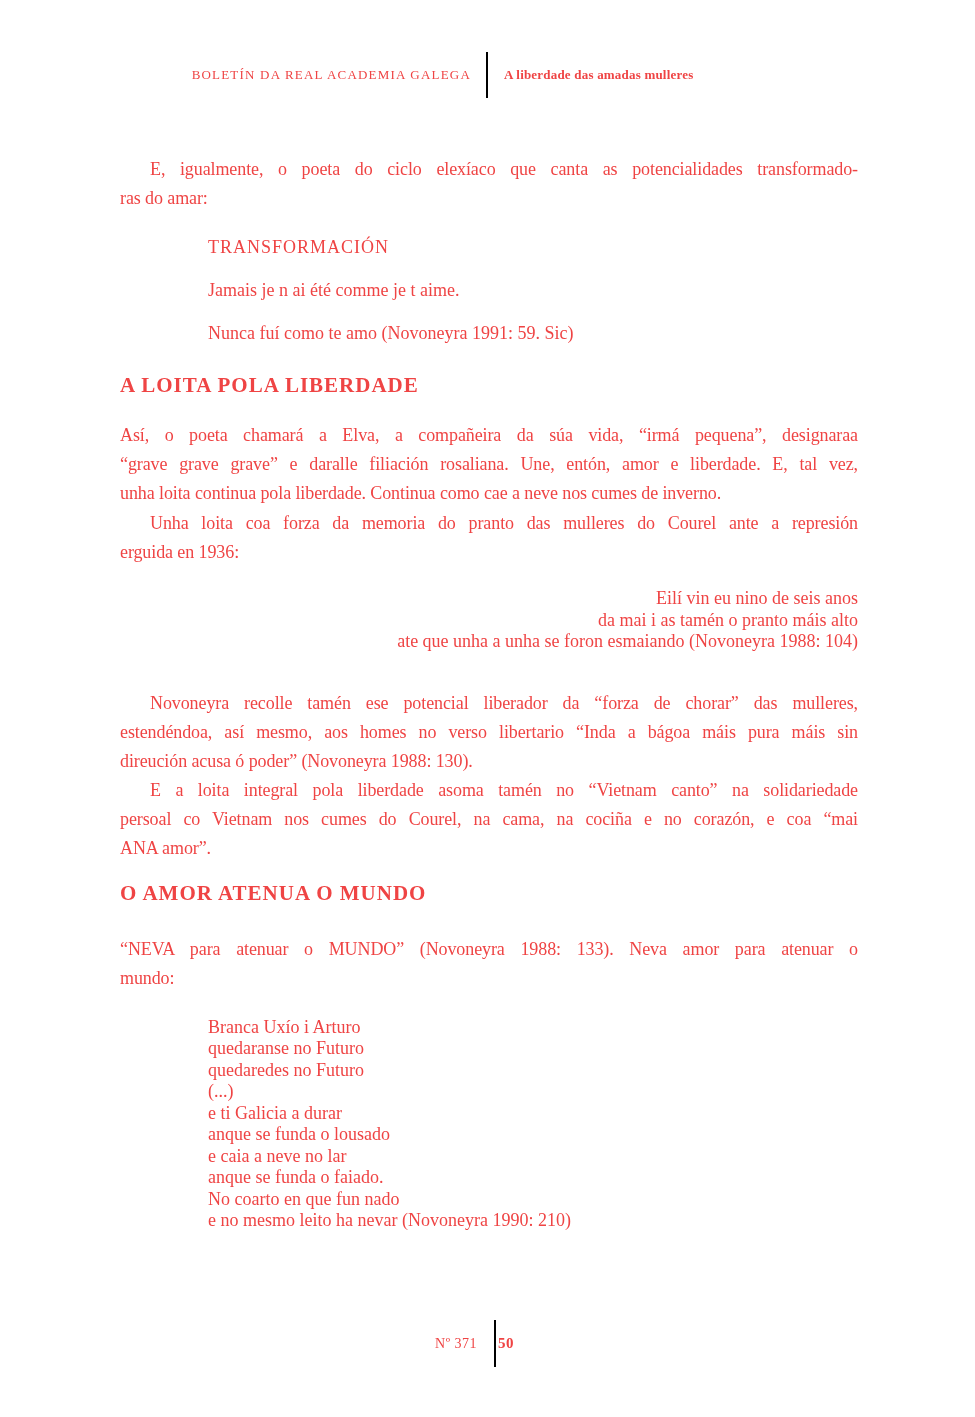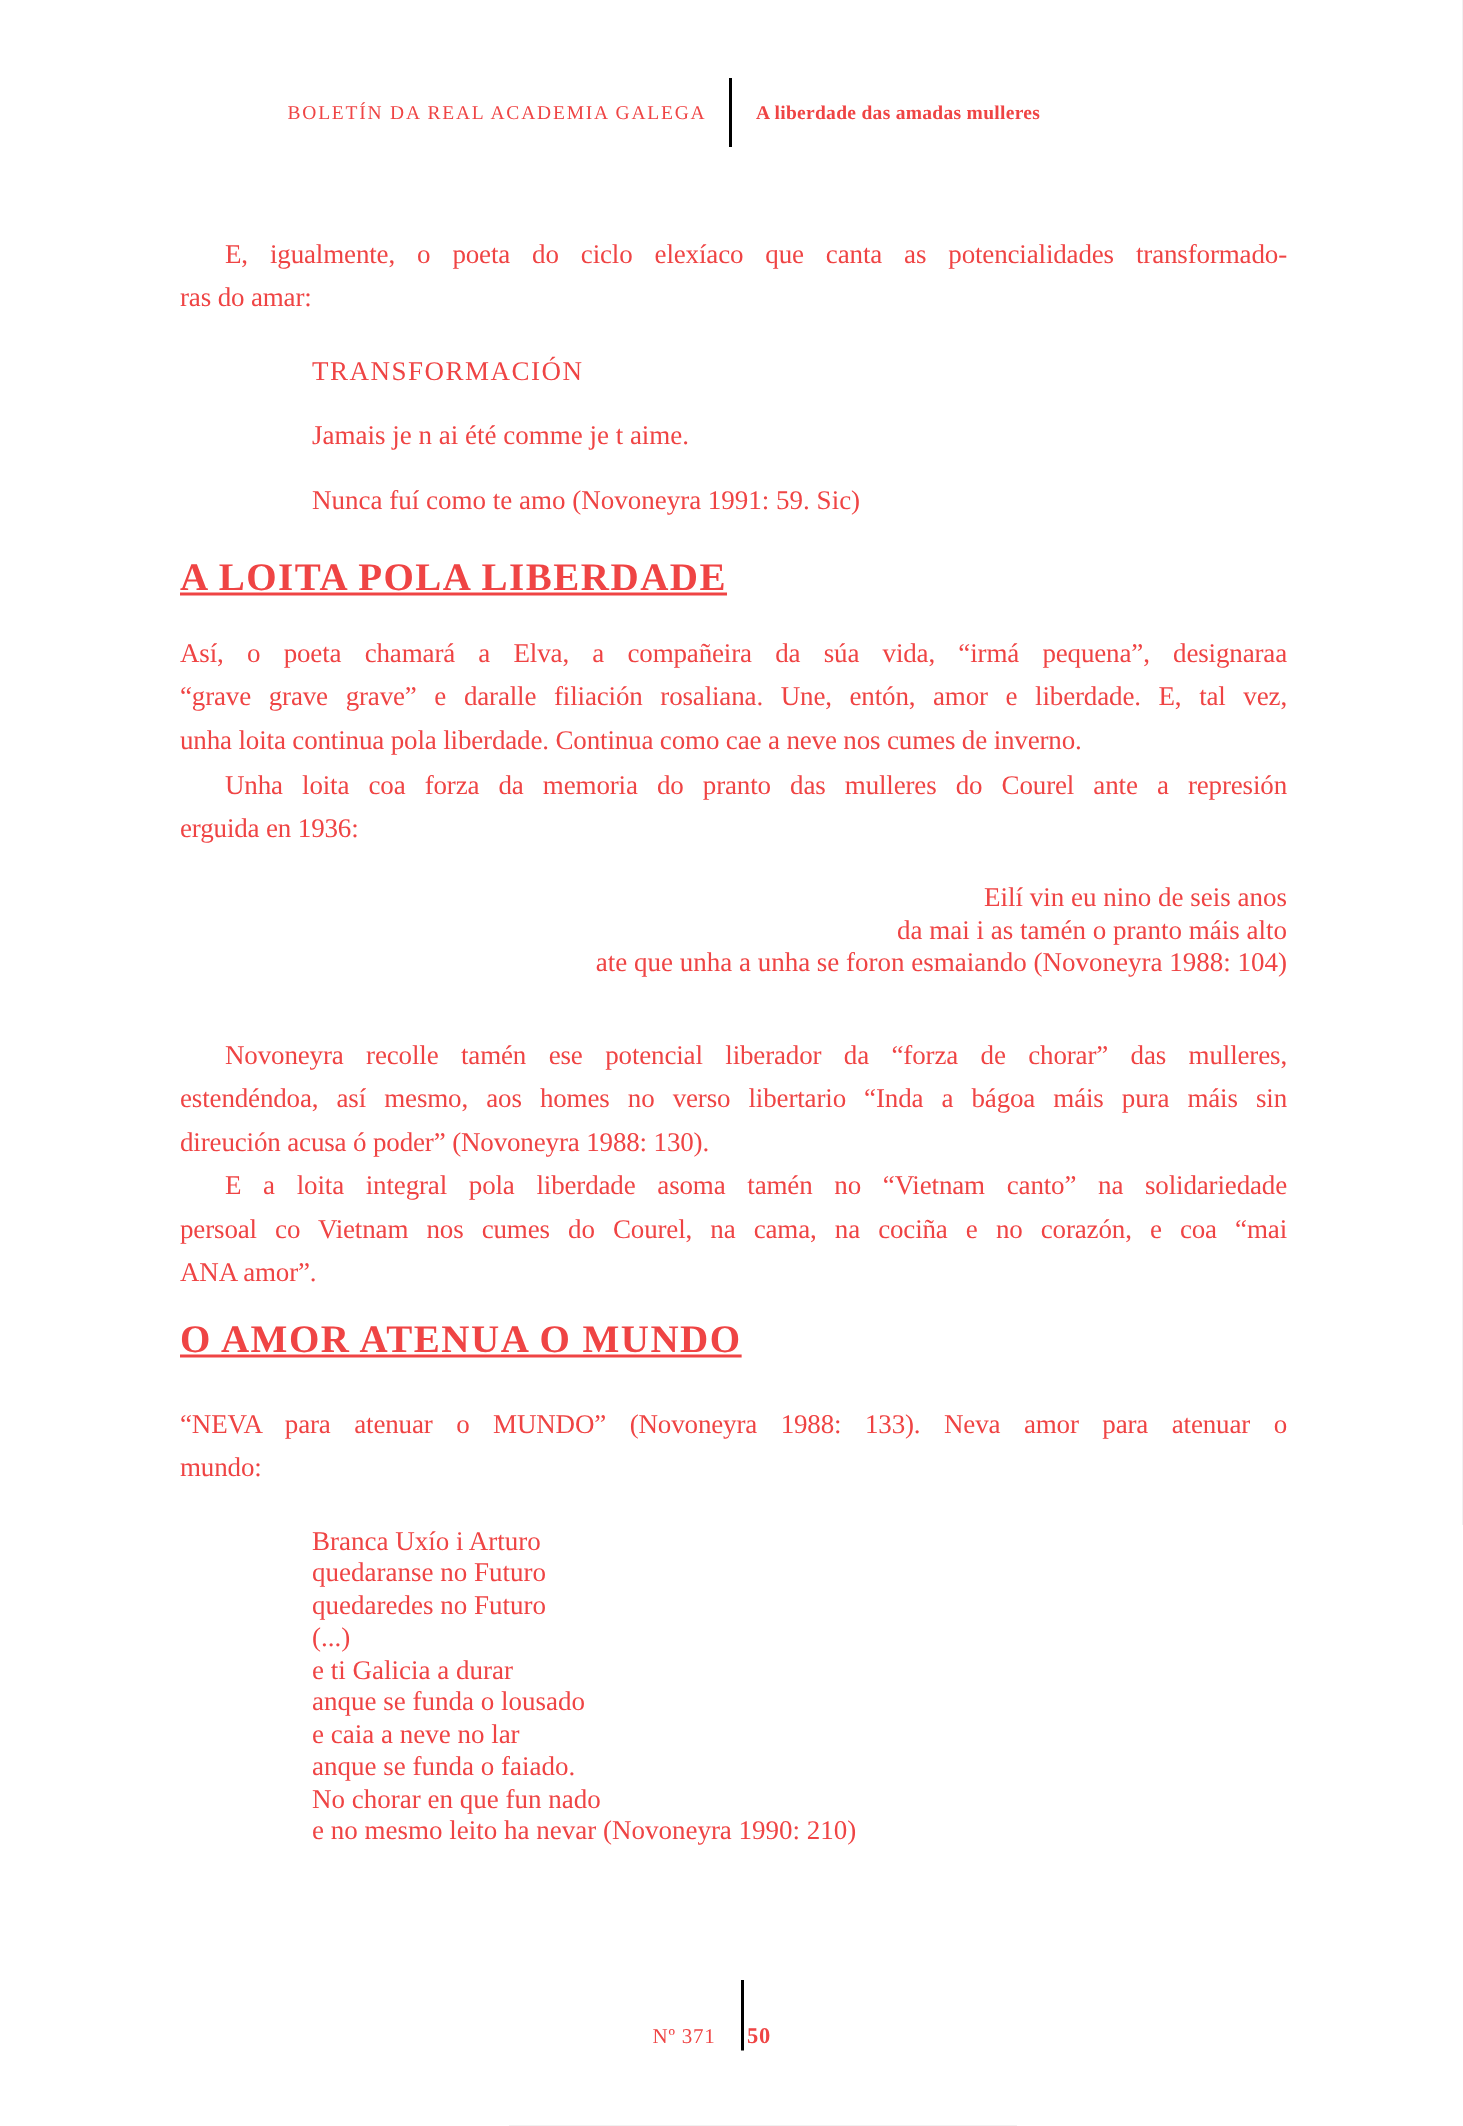--- a/index.html
+++ b/index.html
@@ -48,24 +48,23 @@
   
   .body-col {
     position: absolute;
     left: 120px;
     top: 155px;
     width: 738px;
   }
   .block { margin: 0; }
   .heading {
     font-weight: 700;
-    font-size: 26px;
+    font-size: 21px;
     line-height: 24px;
     letter-spacing: 1px;
-    text-decoration: underline;
   }
   .paragraph .line {
     font-size: 18px;
     line-height: 29px;
     letter-spacing: -0.1px;
   }
   .paragraph .line.just {
     text-align: justify;
     text-align-last: justify;
   }
@@ -95,21 +94,21 @@
   #block-heading-amor        { margin-top: 18px; }
   #block-para-neva           { margin-top: 30px; }
   #block-poem-branca         { margin-top: 24px; }
 
   
   .footer {
     position: absolute;
     top: 1320px; left: 0;
     width: 100%; height: 47px;
     display: flex;
-    align-items: flex-end;
+    align-items: center;
   }
   .footer .issue {
     flex: 1 1 0;
     text-align: right;
     padding-right: 17px;
     font-size: 14px;
     letter-spacing: 0.5px;
   }
   .footer .page-num {
     flex: 1 1 0;
@@ -172,21 +171,21 @@
       </div>
       <div class="block poem" id="block-poem-branca">
         <div class="line">Branca Uxío i Arturo</div>
         <div class="line">quedaranse no Futuro</div>
         <div class="line">quedaredes no Futuro</div>
         <div class="line">(...)</div>
         <div class="line">e ti Galicia a durar</div>
         <div class="line">anque se funda o lousado</div>
         <div class="line">e caia a neve no lar</div>
         <div class="line">anque se funda o faiado.</div>
-        <div class="line">No chorar en que fun nado</div>
+        <div class="line">No coarto en que fun nado</div>
         <div class="line">e no mesmo leito ha nevar (Novoneyra 1990: 210)</div>
       </div>
     </div>
 
   <div class="footer">
     <div class="issue">Nº 371</div>
     <div class="vdivider"></div>
     <div class="page-num">50</div>
   </div>
 

